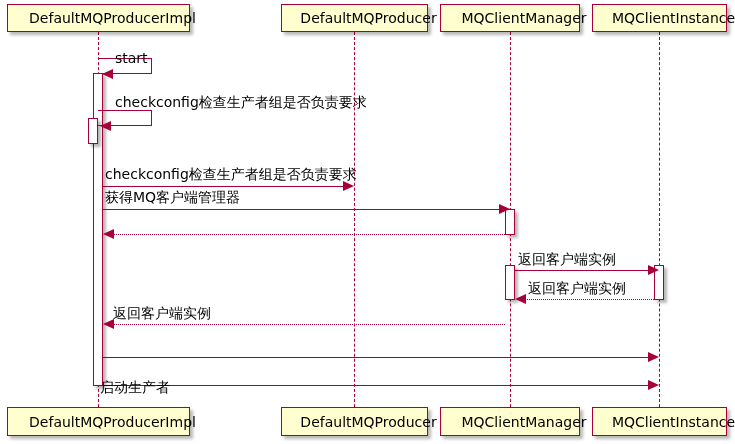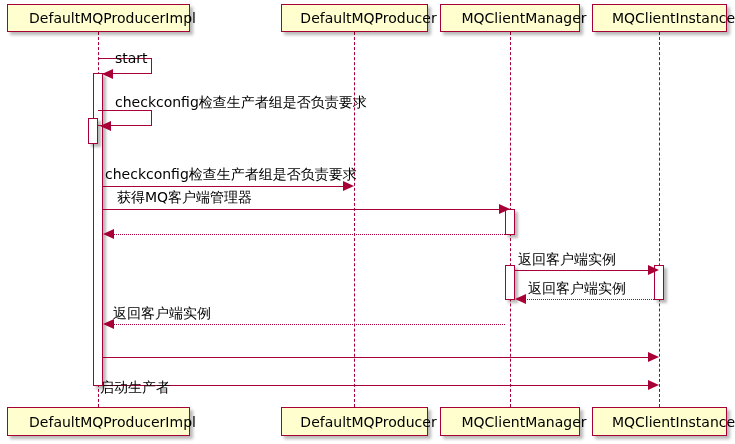--- a/index.html
+++ b/index.html
@@ -136,21 +136,21 @@
   <div class="self-loop" style="left:98px; top:110px; width:54px; height:16px;"></div>
   <div class="arrow-head left" style="left:100px; top:121px;"></div>
   <div class="msg-label" style="left:115px; top:95px;">checkconfig检查生产者组是否负责要求</div>
 
   <div class="msg-line" style="left:103px; top:186px; width:240px;"></div>
   <div class="arrow-head right" style="left:343px; top:181px;"></div>
   <div class="msg-label" style="left:105px; top:167px;">checkconfig检查生产者组是否负责要求</div>
 
   <div class="msg-line" style="left:103px; top:209px; width:396px;"></div>
   <div class="arrow-head right" style="left:499px; top:204px;"></div>
-  <div class="msg-label" style="left:105px; top:190px;margin-left:12px;">获得MQ客户端管理器</div>
+  <div class="msg-label" style="left:105px; top:190px;">获得MQ客户端管理器</div>
 
   <div class="msg-line dotted" style="left:107px; top:234px; width:398px;"></div>
   <div class="arrow-head left" style="left:103px; top:229px;"></div>
 
   <div class="msg-line" style="left:515px; top:270px; width:133px;"></div>
   <div class="arrow-head right" style="left:648px; top:265px;"></div>
   <div class="msg-label" style="left:518px; top:252px;">返回客户端实例</div>
 
   <div class="msg-line dotted" style="left:519px; top:299px; width:135px;"></div>
   <div class="arrow-head left" style="left:515px; top:294px;"></div>

